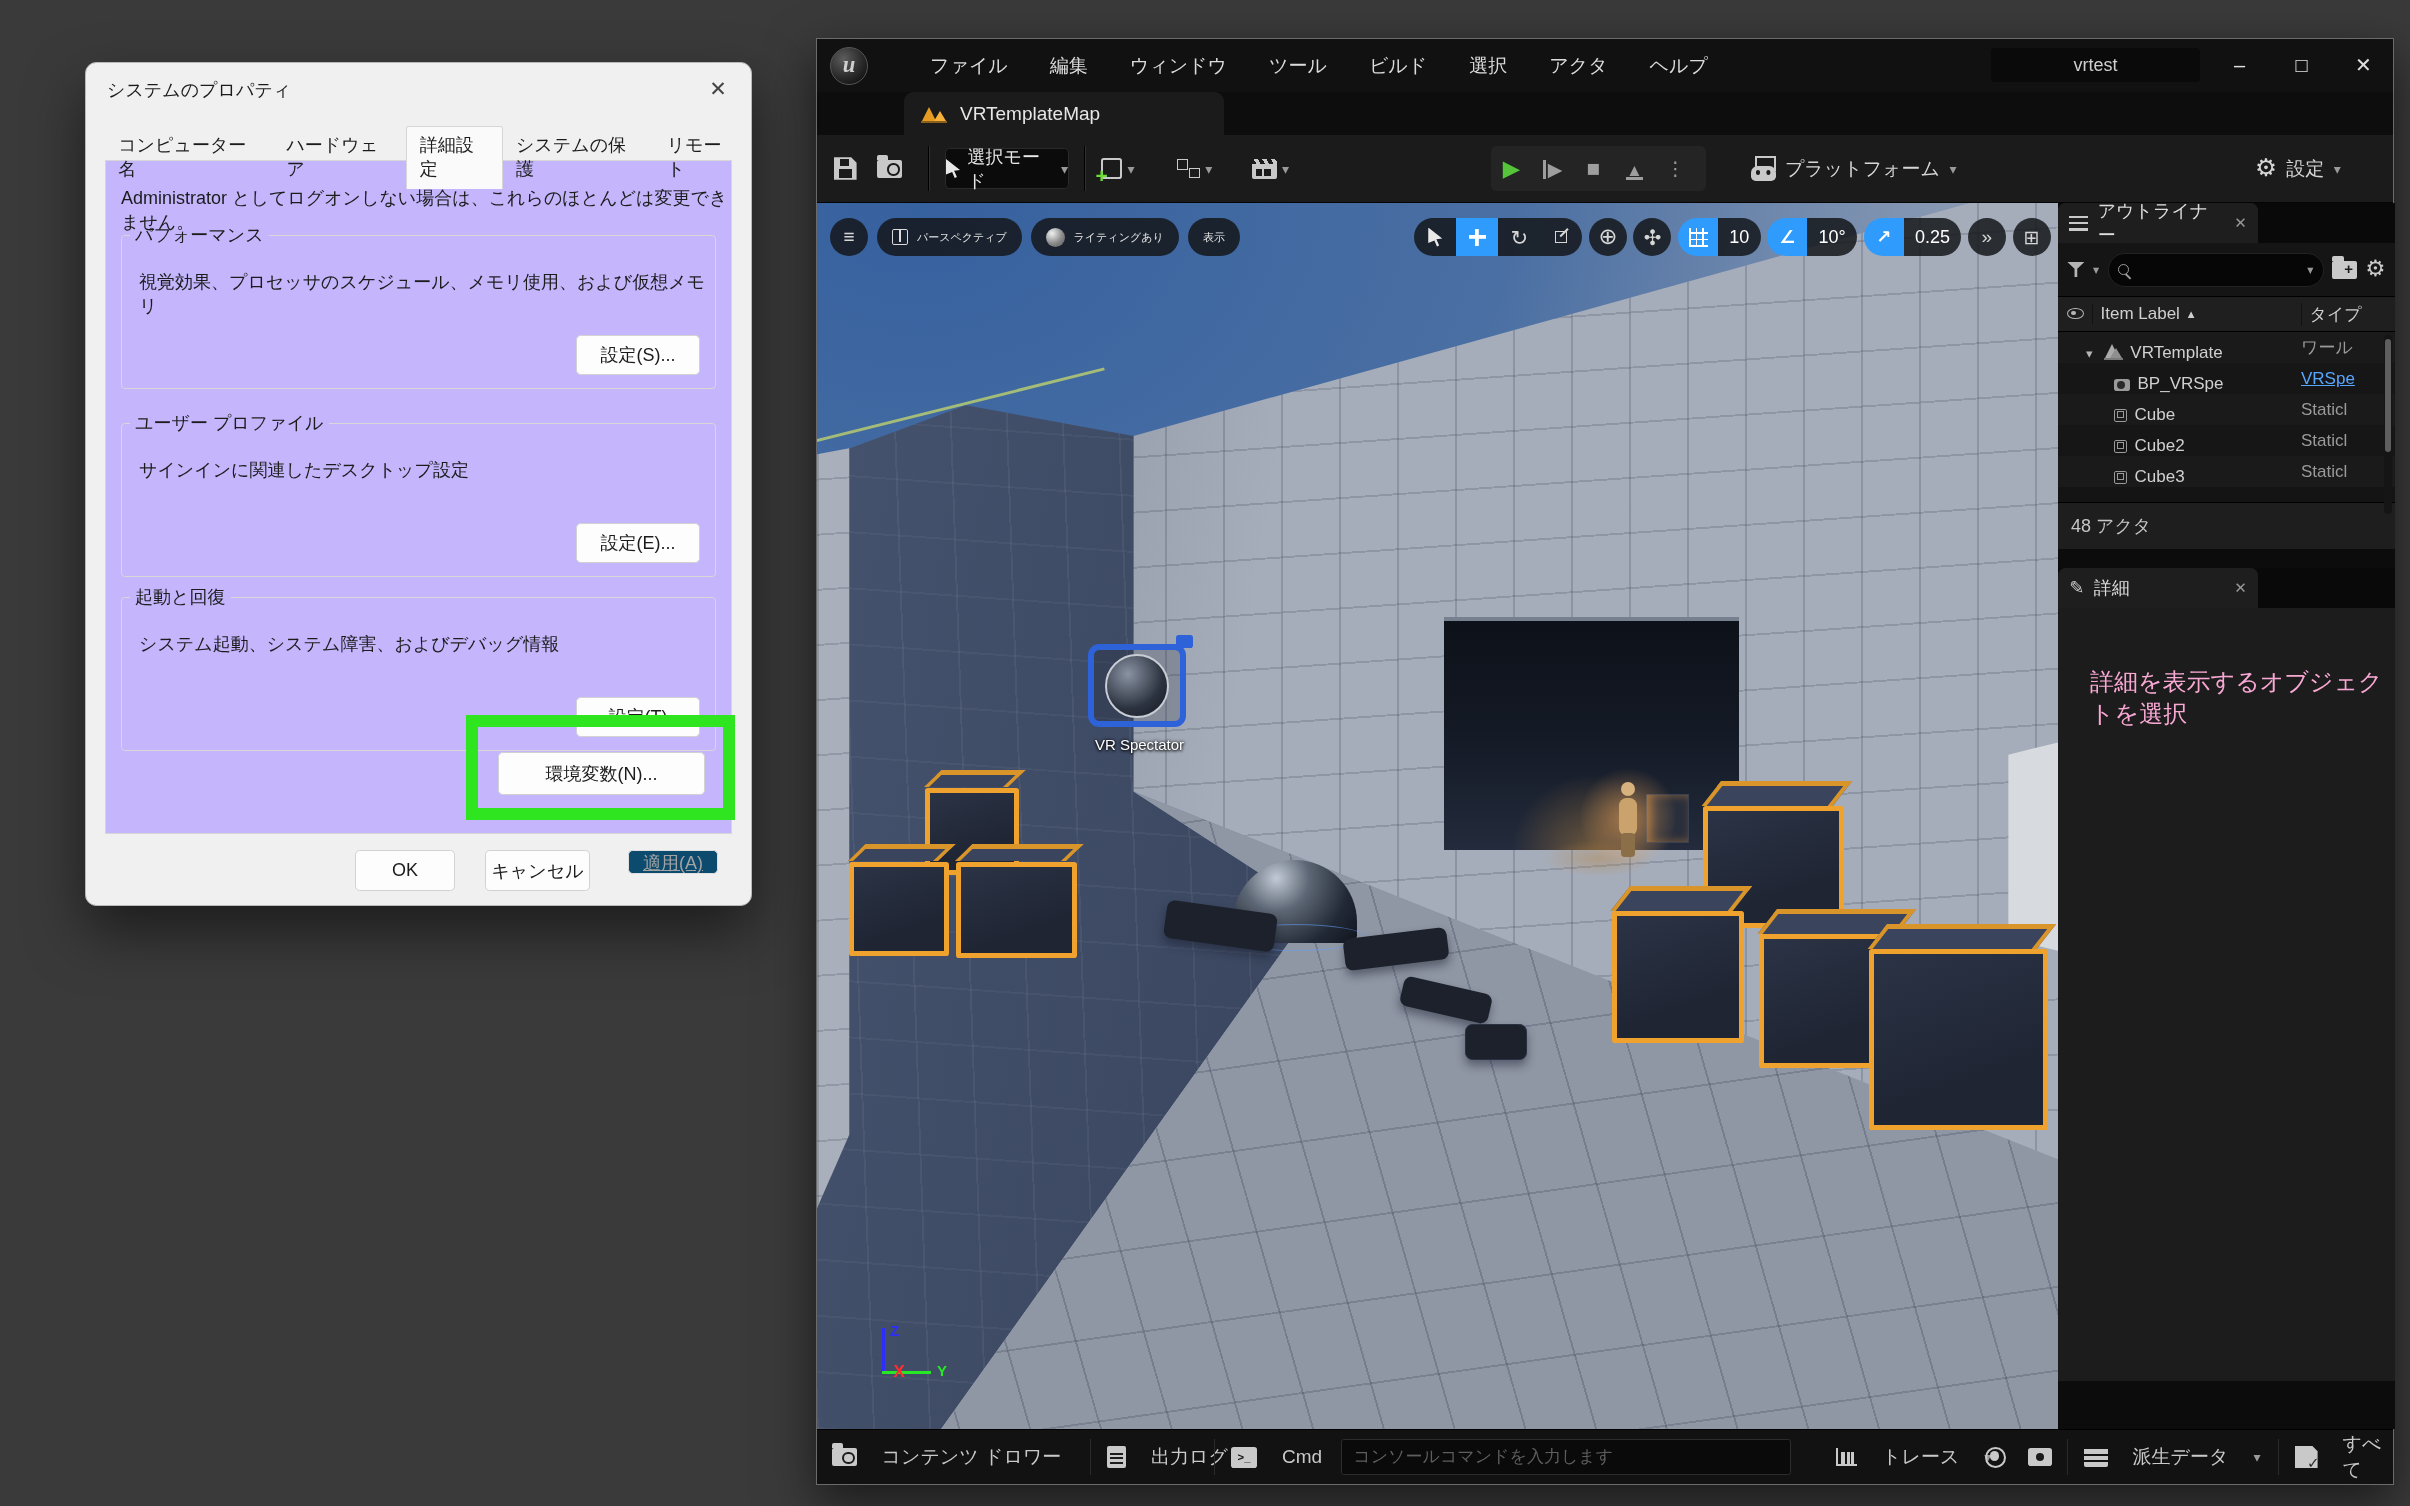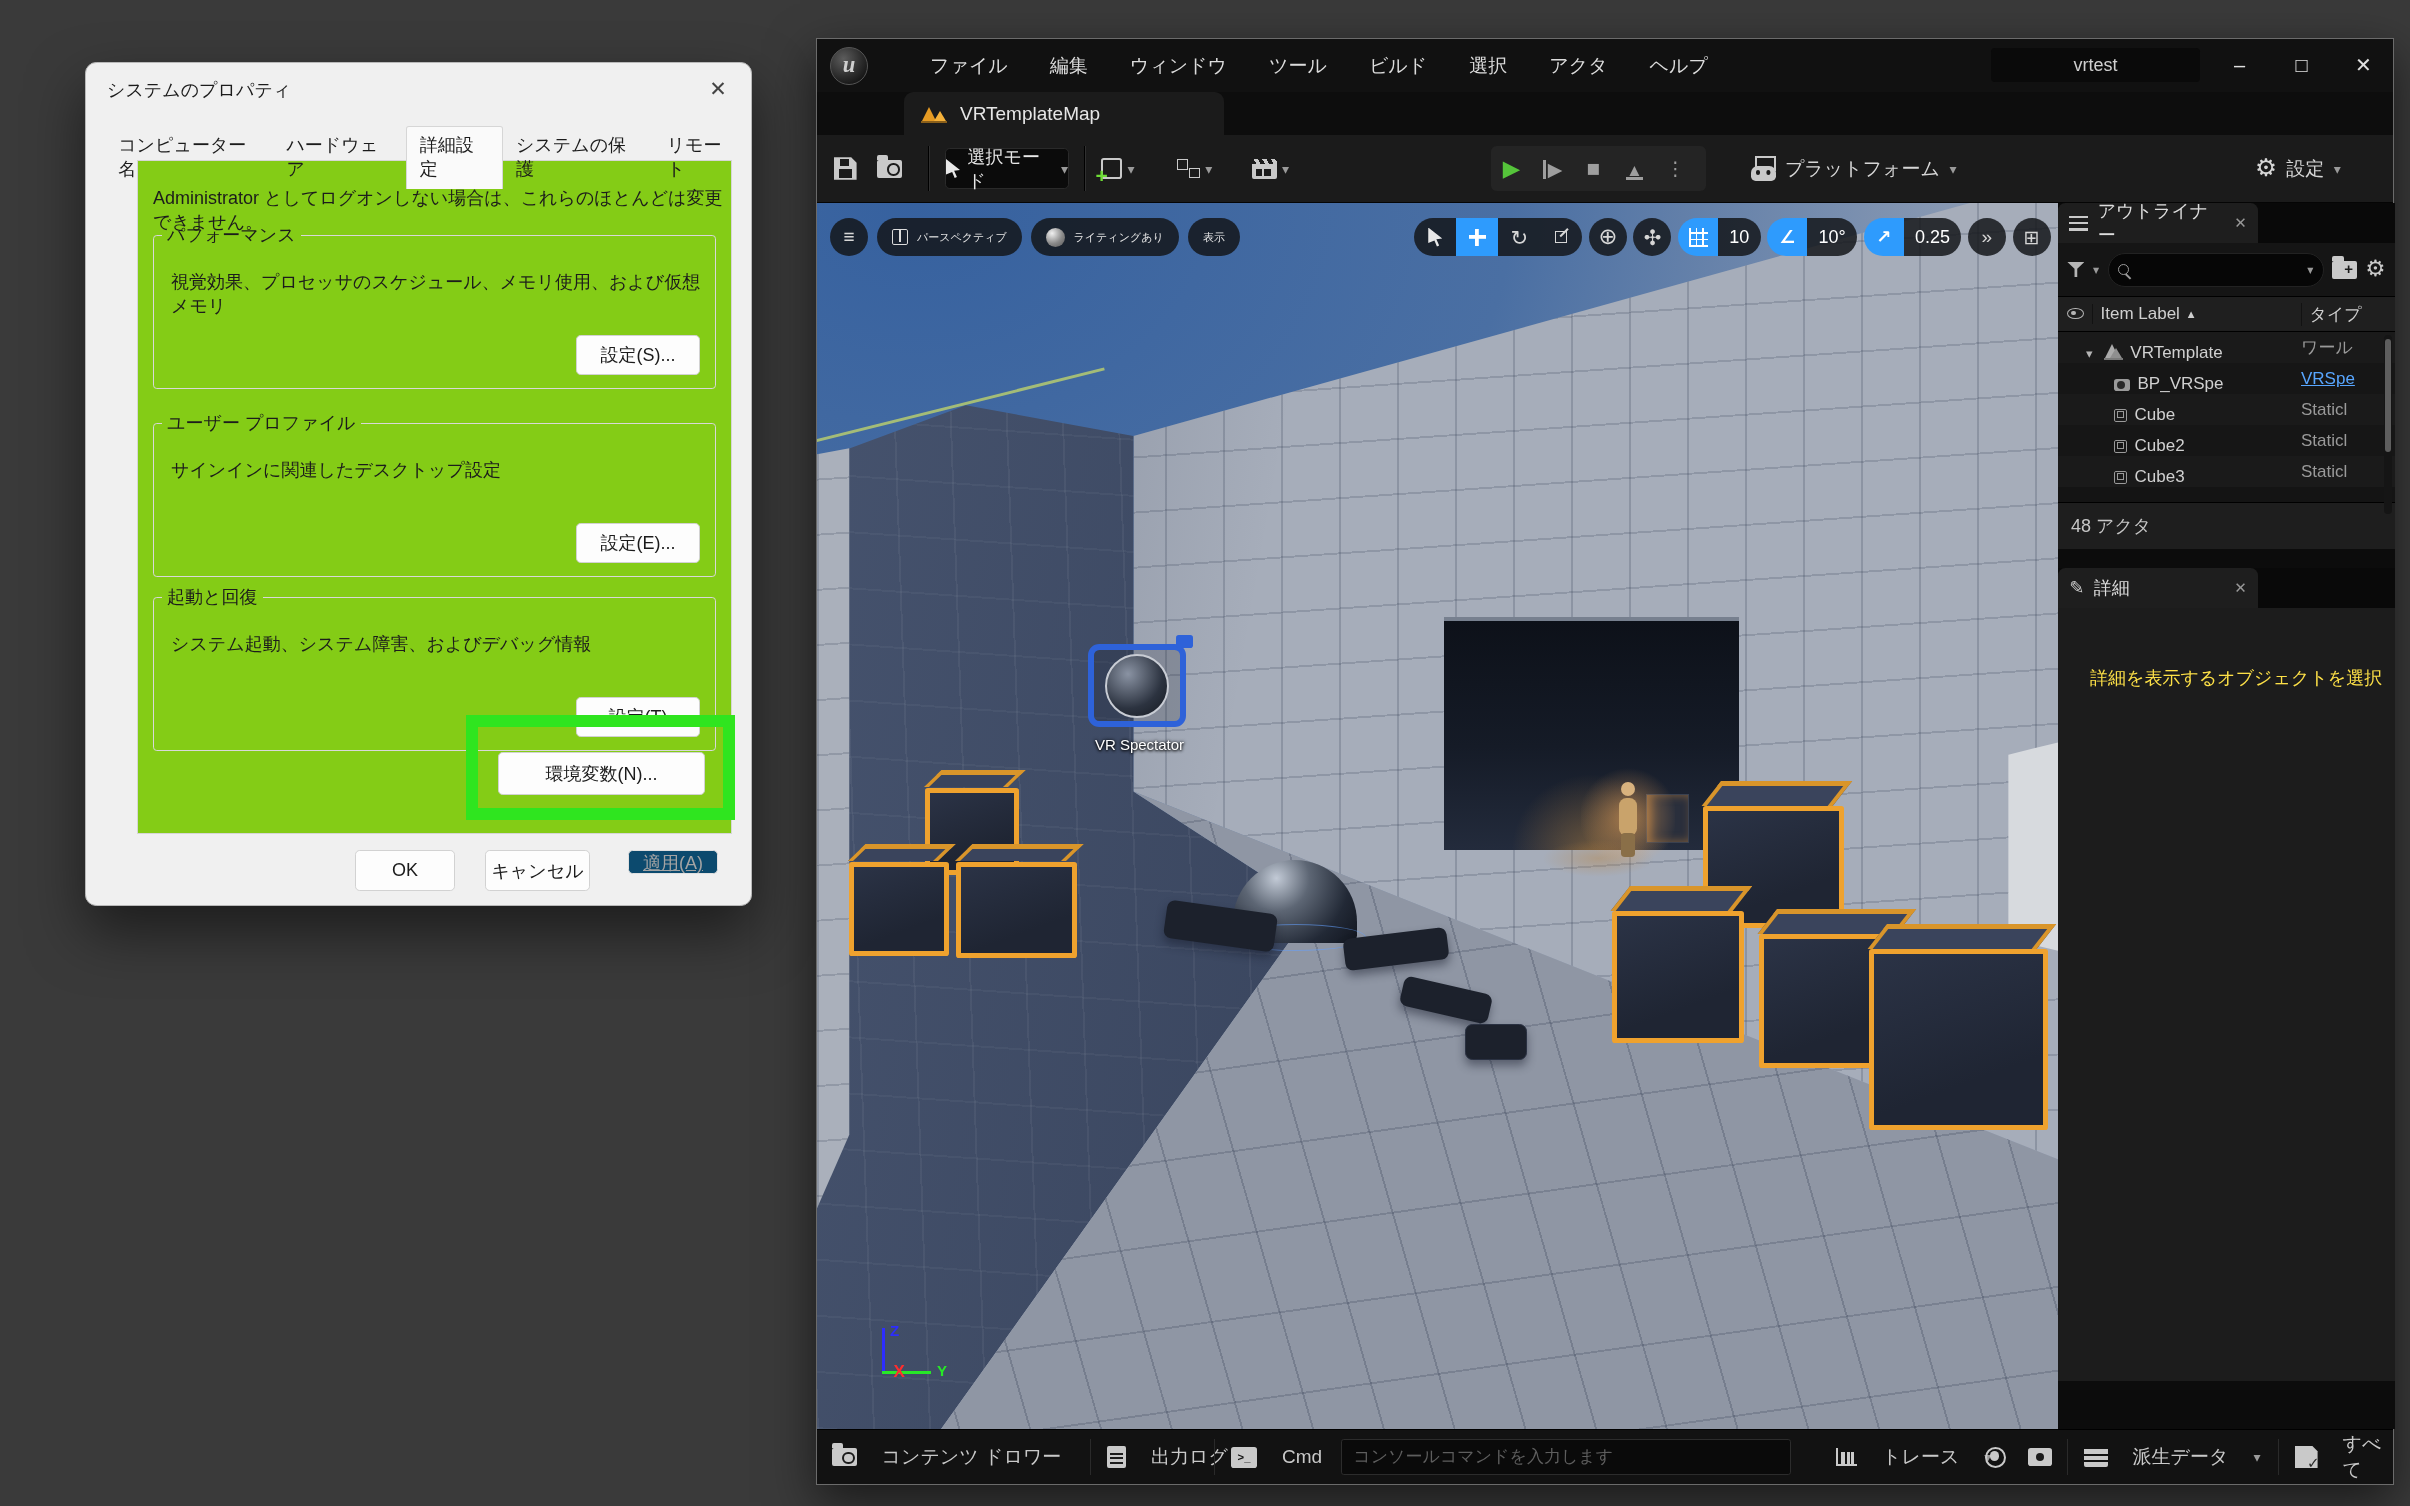--- a/index.html
+++ b/index.html
@@ -8,22 +8,22 @@
 
   
   .dlg { position:absolute; left:85px; top:62px; width:667px; height:844px; background:#f0f0f0;
          border:0.9px solid #b9b9b9; border-radius:11.3px; box-shadow:0 26px 56px rgba(0,0,0,.5); z-index:50; }
   .dlg-title { position:absolute; left:21px; top:15px; font-size:18px; color:#1b1b1b; }
   .dlg-close { position:absolute; right:17px; top:11.3px; width:32px; height:30px; border:none; background:transparent;
                font-size:21px; color:#444; cursor:pointer; }
   .tabs { position:absolute; left:19px; top:62px; display:flex; z-index:2; font-size:18px; color:#1b1b1b; }
   .tab { padding:6.6px 12.2px 7.5px; border:0.9px solid transparent; border-bottom:none; background:transparent; }
   .tab.active { background:#fafafa; border-color:#d6d6d6; border-radius:2.8px 2.8px 0 0; position:relative; top:0.9px; }
-  .tabpage { position:absolute; left:19px; top:97px; right:19px; height:674px; background:#84cc16;
-             border:0.9px solid #d6d6d6;margin-left:32px; }
+  .tabpage { position:absolute; left:19px; top:97px; right:19px; height:674px; background:#c4b5fd;
+             border:0.9px solid #d6d6d6; }
   .admin-note { position:absolute; left:15px; top:24.5px; font-size:18px; color:#1c1c1c; }
   .grp { position:absolute; left:15px; right:15px; border:0.9px solid #d8d8d8; border-radius:3.8px; }
   .grp legend { font-size:18px; color:#1c1c1c; padding:0 5.6px; margin-left:7.5px; }
   .grp .desc { position:absolute; left:17px; top:22.6px; font-size:18px; color:#1c1c1c; }
   .win-btn { position:absolute; background:#fdfdfd; border:0.9px solid #d2d2d2; border-radius:4.7px;
              font-size:18px; color:#1b1b1b; cursor:pointer; font-family:inherit; }
   .grp .win-btn { right:15px; bottom:13px; width:124px; height:40px; }
   .grp1 { top:62px; height:166px; } .grp2 { top:250px; height:166px; } .grp3 { top:424px; height:166px; }
   .green-box { position:absolute; left:380px; top:652px; width:269px; height:105px; border:12.2px solid #2fe51f; z-index:3; }
   .env-btn { position:absolute; left:412px; top:689px; width:207px; height:43px; z-index:4; }
@@ -160,21 +160,21 @@
   .orow .typ { width:94px; color:#9a9a9a; overflow:hidden; white-space:nowrap; }
   .typ.link { color:#58a6ff; text-decoration:underline; }
   .ind1 { padding-left:28px; } .ind2 { padding-left:56px; }
   .tree-caret:before { content:"▾"; color:#b5b5b5; font-size:13px; margin-right:3.8px; }
   .oscroll { position:absolute; right:2.8px; top:132px; width:8.5px; height:179px; background:#151515; border-radius:3.8px; }
   .oscroll:before { content:""; position:absolute; left:0.9px; top:3.8px; width:6.6px; height:113px; background:#5e5e5e; border-radius:3.8px; }
   .out-footer { height:47px; background:#1e1e1e; border-top:0.9px solid #000; display:flex; align-items:center;
                 padding-left:13px; font-size:18px; color:#c6c6c6; }
   .panel-gap { height:19px; background:#0c0c0c; }
   .details-body { height:calc(100% - 453px); background:#1c1c1c; position:relative; }
-  .details-hint { position:absolute; left:32px; top:58px; font-size:18px; color:#fde047; }
+  .details-hint { position:absolute; left:32px; top:58px; font-size:24px; color:#f9a8d4; }
 
   
   .statusbar { position:absolute; left:0; bottom:0; right:0; height:55px; background:#121212; border-top:1.9px solid #000; }
   .sb-item { position:absolute; top:0; height:100%; display:flex; align-items:center; gap:25px;
              color:#c9c9c9; font-size:19px; cursor:pointer; }
   .sb-sep { position:absolute; top:9.4px; width:0.9px; height:36px; background:#2a2a2a; }
   .console-input { position:absolute; left:524px; top:9.4px; width:450px; height:36px; background:#0a0a0a;
                    border:0.9px solid #2c2c2c; border-radius:2.8px; color:#bbb; font-size:17px; padding:0 11.3px;
                    font-family:inherit; }
   .console-input::placeholder { color:#5e5e5e; }

